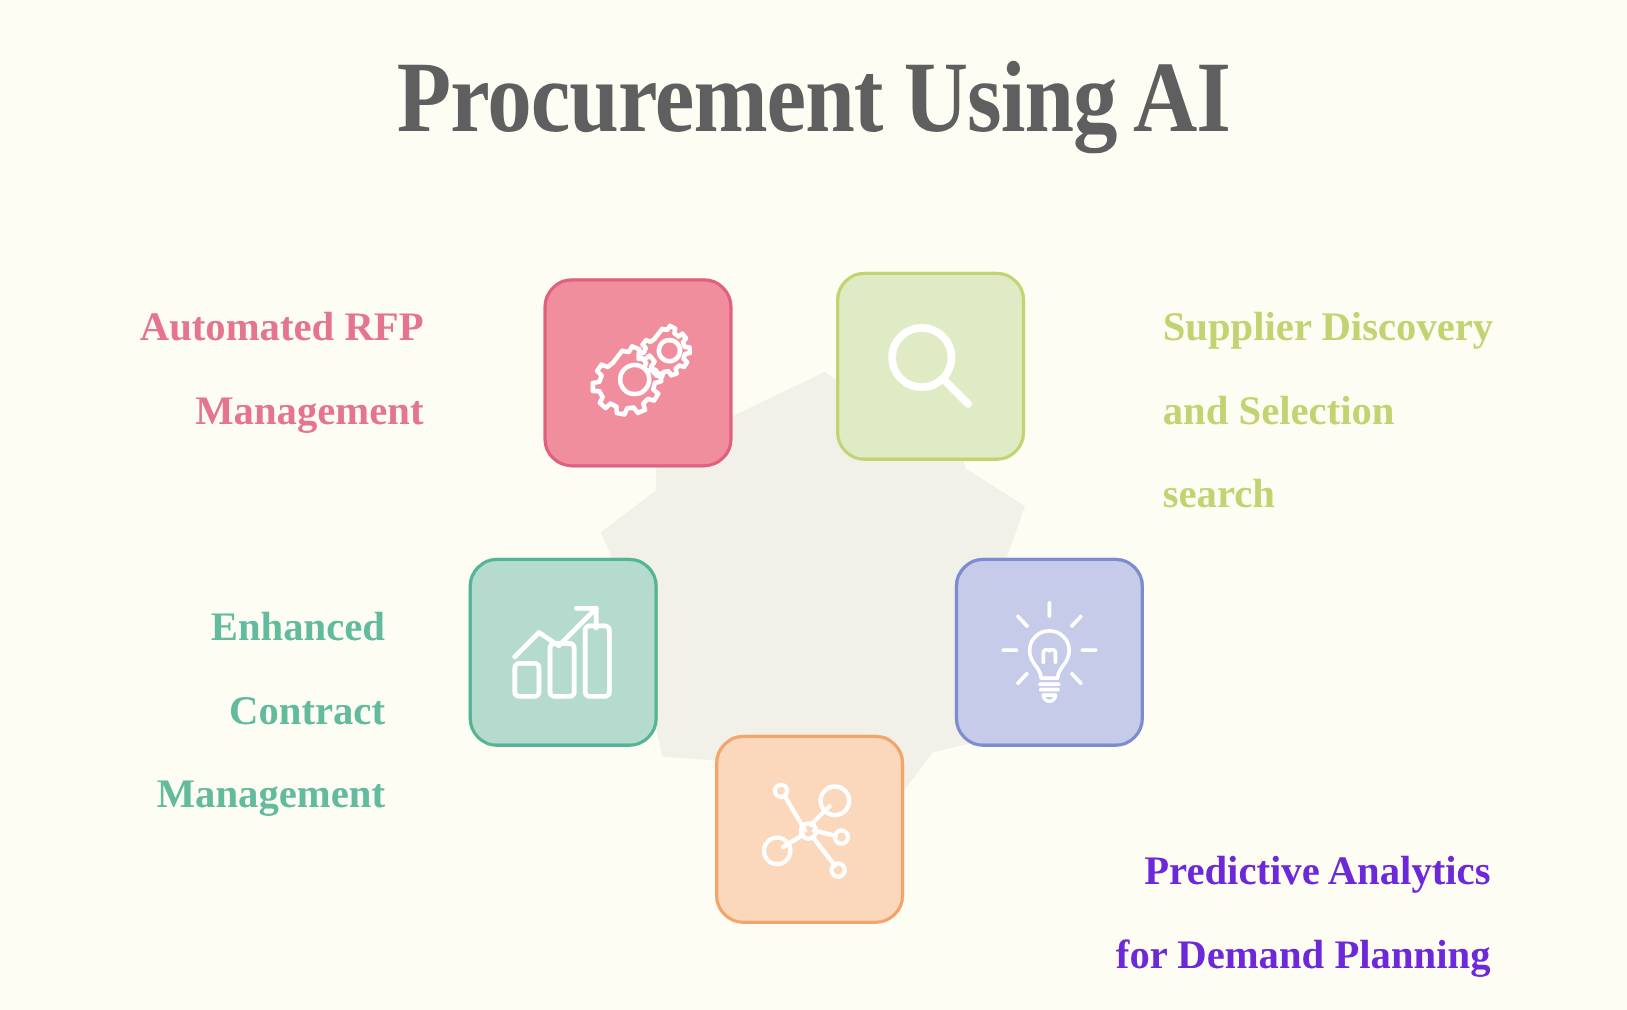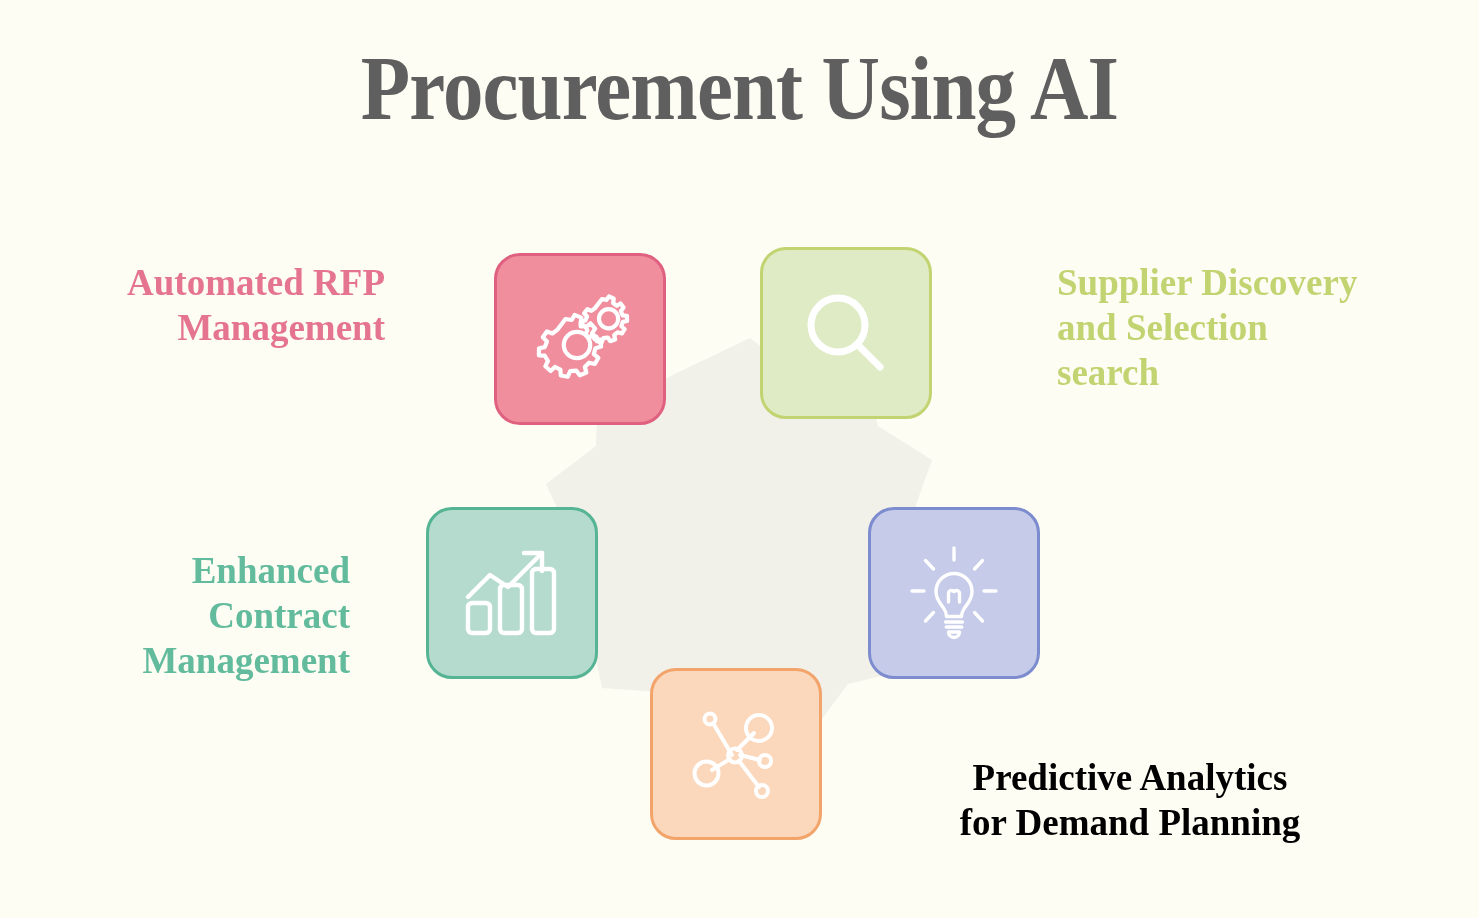--- a/index.html
+++ b/index.html
@@ -72,59 +72,59 @@
   .tile-contract { left: 426px; top: 507px;  background: #b5dbce; border-color: #54b494; }
   .tile-decision { left: 868px; top: 507px;  background: #c5cbe8; border-color: #7c8cce; }
   .tile-demand   { left: 650px; top: 668px;  background: #fbd7bb; border-color: #f3a46a; }
 
   
   .label {
     position: absolute;
     font-family: "Liberation Serif", "DejaVu Serif", serif;
     font-weight: bold;
     font-size: 37px;
-    line-height: 45px;
+    line-height: 76px;
     white-space: pre-line;
   }
 
   .label-rfp {
     left: 40px;
     top: 260px;
     width: 345px;
     text-align: right;
     color: #e4748f;
   }
   .label-supplier {
     left: 1041px;
     top: 260px;
     width: 400px;
     text-align: left;
     color: #c2d472;
     margin-left: 16px;
   }
   .label-contract {
     left: 40px;
-    top: 548px;
+    top: 533px;
     width: 310px;
     text-align: right;
     color: #62bb9c;
   }
   .label-decision {
     left: 1155px;
     top: 533px;
     width: 300px;
     text-align: left;
     color: #8b9bd8;
   }
   .label-demand {
     left: 905px;
     top: 755px;
     width: 450px;
-    text-align: center;
-    color: #000000;
+    text-align: right;
+    color: #6d28d9;
   }
 </style>
 </head>
 <body>
 
 <div id="canvas">
 
   <div class="page-title">Procurement Using AI</div>
 
   <svg class="center-shape" viewBox="0 0 420 420" width="420" height="420" aria-hidden="true">

